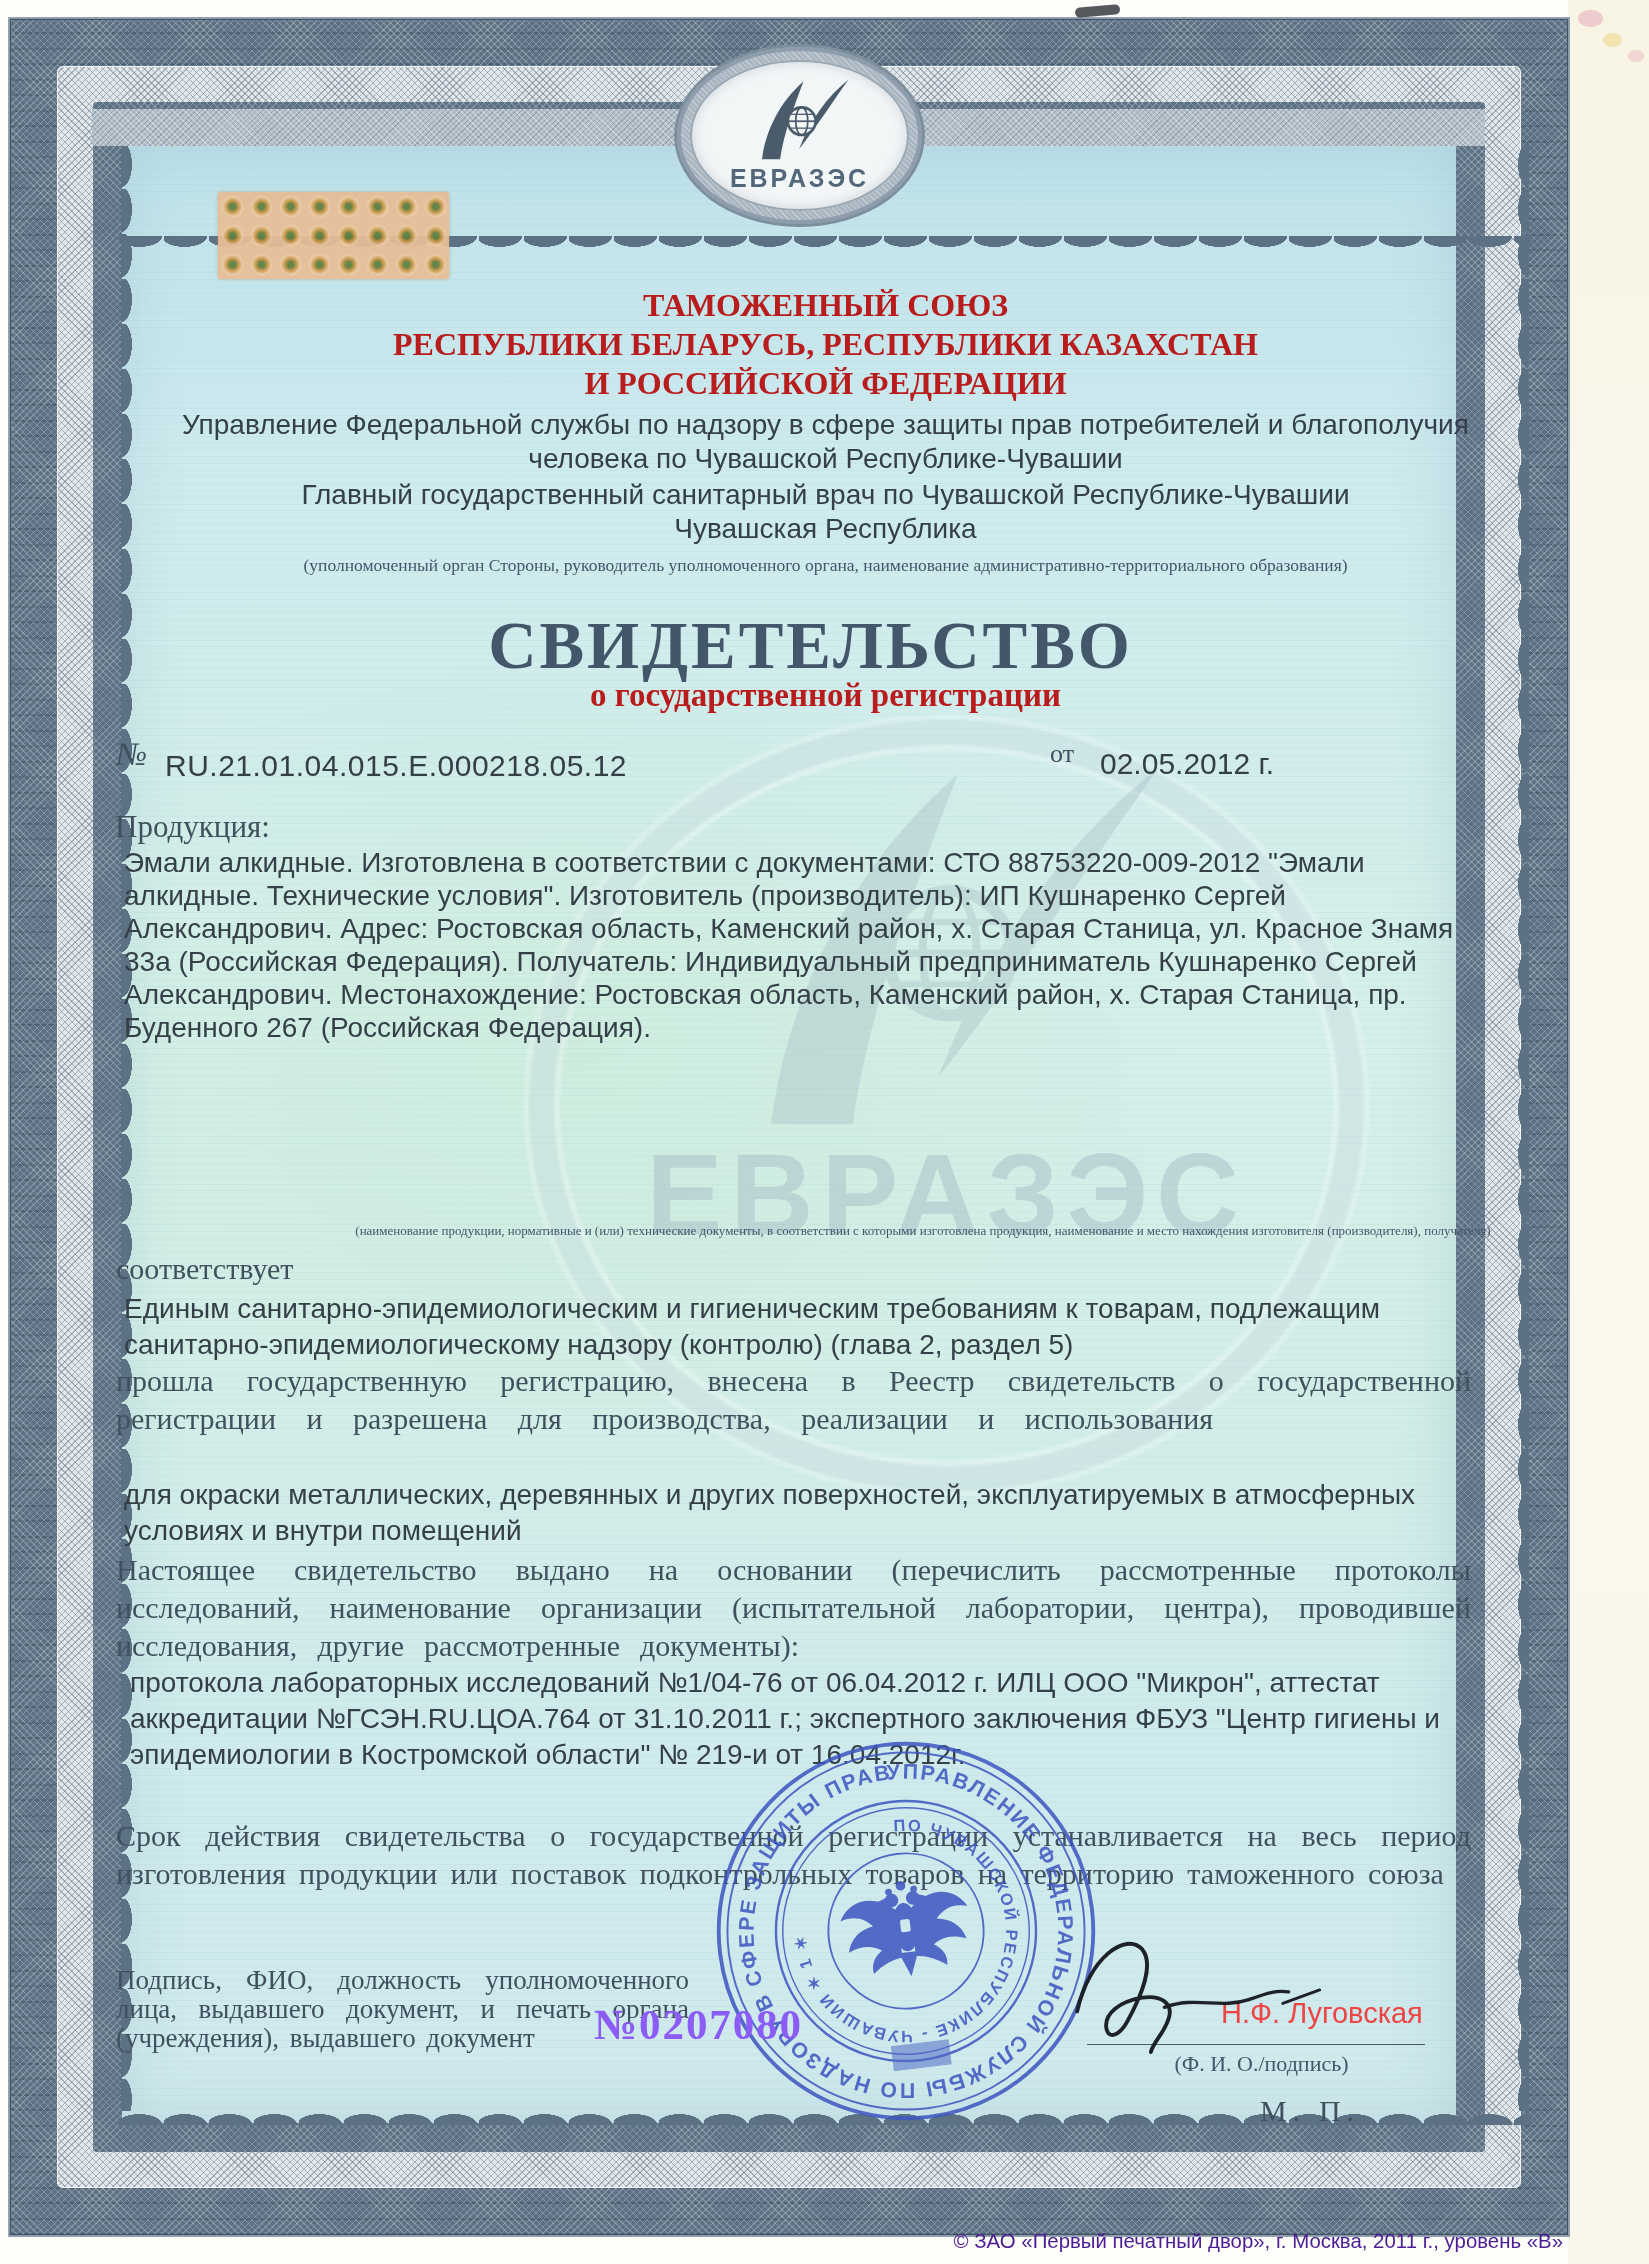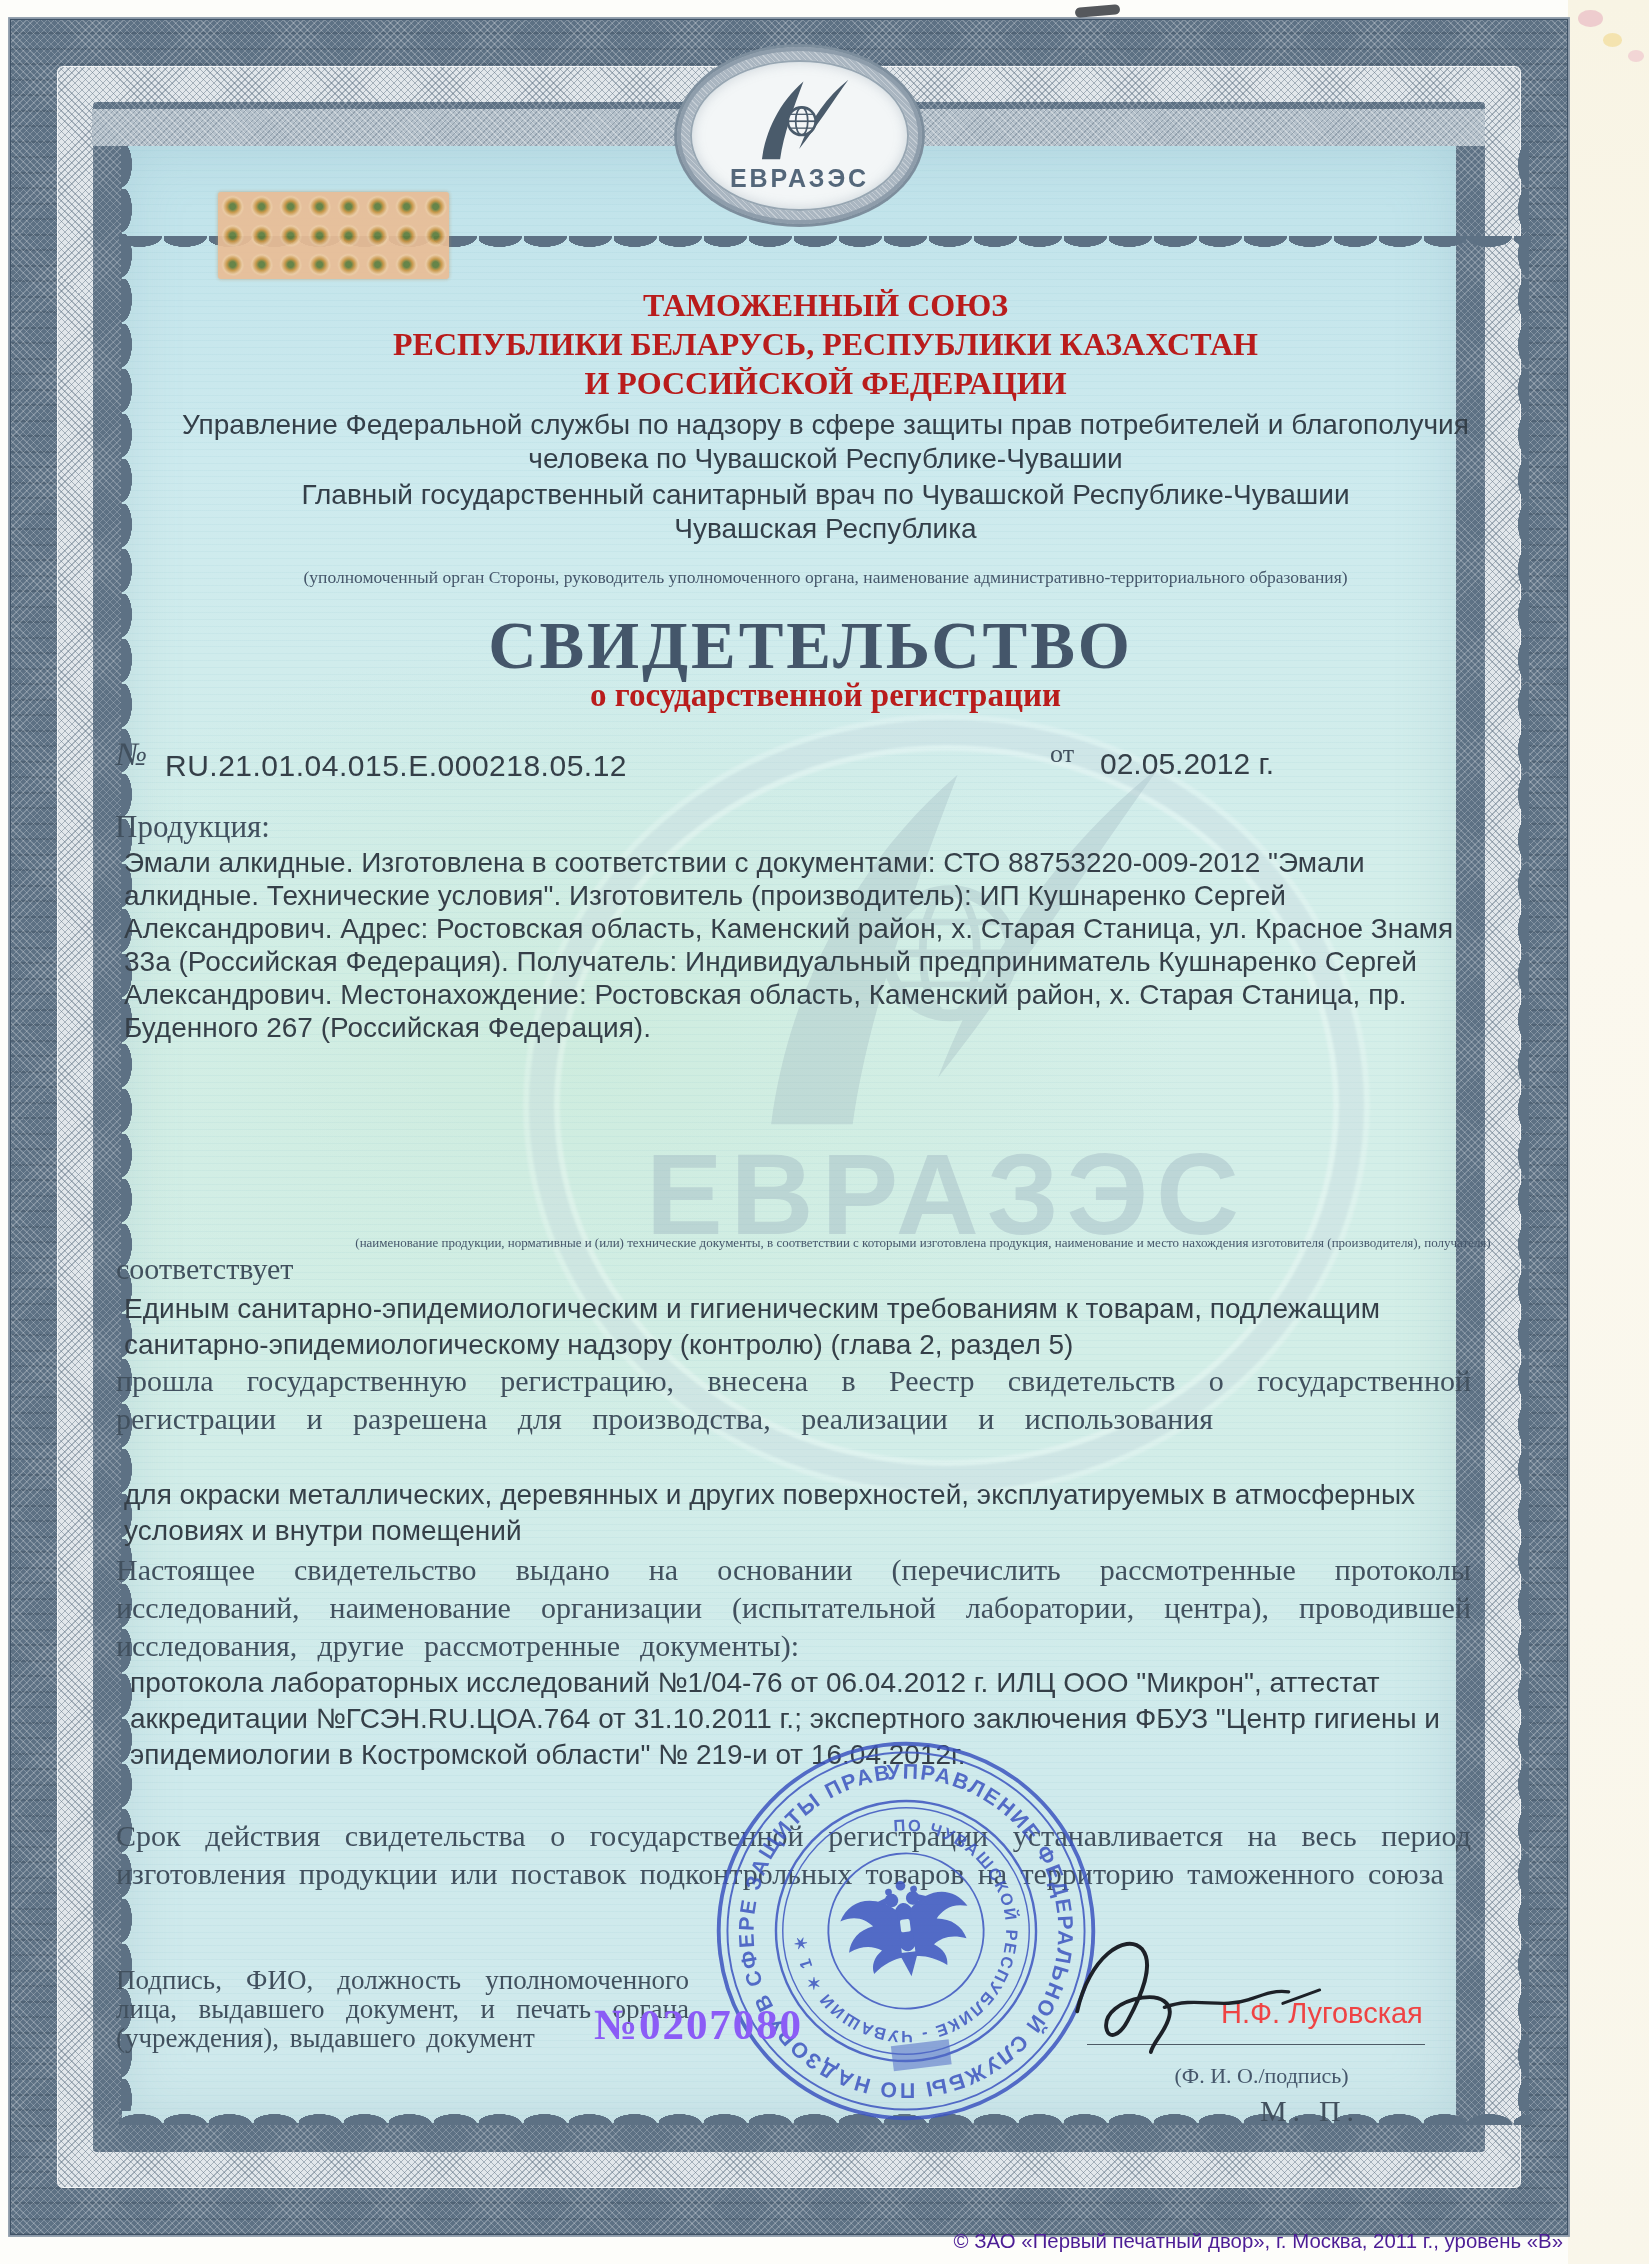--- a/index.html
+++ b/index.html
@@ -58,21 +58,21 @@
      box-shadow:0 0 3.9px rgba(180,140,90,.6);opacity:.92;}
   
   .watermark{left:529px;top:720px;width:835px;height:771px;z-index:1;opacity:.55;}
   .wm-ring{position:absolute;inset:0;border-radius:50%;border:25px solid rgba(200,214,222,.55);
      box-shadow:inset 0 0 0 5.8px rgba(255,255,255,.5), 0 0 0 5.8px rgba(255,255,255,.4);filter:blur(1px);}
   .wm-text{position:absolute;left:0;right:0;top:408px;text-align:center;font-family:"Liberation Sans",sans-serif;
      font-weight:bold;font-size:115px;letter-spacing:7.8px;color:#9db3bf;opacity:.75;}
   
   .ser-h{font-family:"Liberation Serif",serif;font-weight:bold;color:#b91c1c;text-align:center;z-index:3;}
   .sans-h{font-family:"Liberation Sans",sans-serif;color:#343f49;text-align:center;z-index:3;}
-  .cap{font-family:"Liberation Serif",serif;color:#45566a;text-align:center;white-space:nowrap;z-index:3;margin-top:12px;}
+  .cap{font-family:"Liberation Serif",serif;color:#45566a;text-align:center;white-space:nowrap;z-index:3;}
   .body-ser{font-family:"Liberation Serif",serif;color:#41505e;text-align:justify;z-index:3;}
   .body-sans{font-family:"Liberation Sans",sans-serif;color:#353f48;z-index:3;}
   
   .stamp{left:710px;top:1735px;width:392px;height:392px;z-index:5;opacity:.85;transform:rotate(-7deg);}
   .sig-line{left:1087px;top:2044px;width:338px;border-top:1.9px solid #4d5b66;z-index:6;}
   .signature{left:1050px;top:1914px;width:291px;height:146px;z-index:6;}
   .artifact{z-index:9;}
 </style>
 </head>
 <body>

